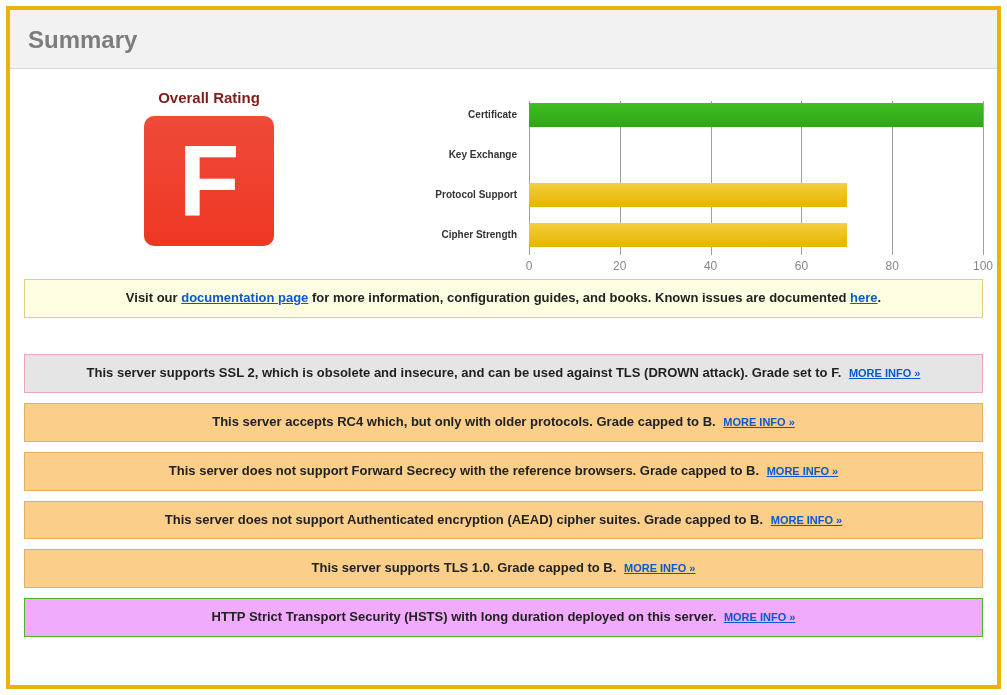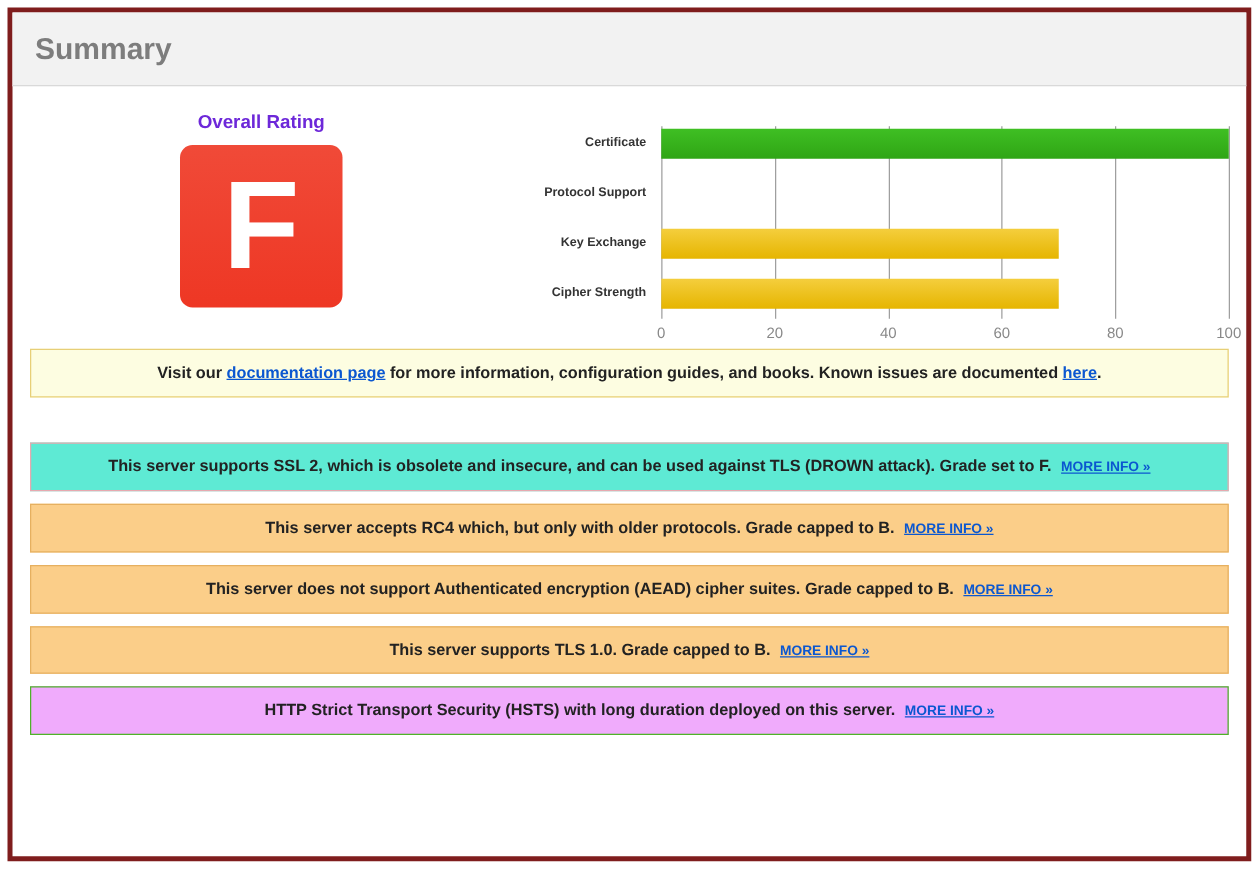--- a/index.html
+++ b/index.html
@@ -4,21 +4,21 @@
 <style>
   * { box-sizing: border-box; }
   body {
     margin: 0;
     padding: 6px;
     font-family: Arial, Helvetica, sans-serif;
     background: #fff;
     color: #333;
   }
   .panel {
-    border: 4px solid #7f1d1d;
+    border: 4px solid #eab308;
     background: #fff;
     width: 995px;
     height: 683px;
   }
   .panel-header {
     background: #f2f2f2;
     border-bottom: 1px solid #d9d9d9;
     padding: 16px 18px 14px 18px;
   }
   .panel-title {
@@ -34,21 +34,21 @@
     display: flex;
     flex-direction: row;
     align-items: flex-start;
     margin-bottom: 24px;
   }
   .rating-col {
     width: 370px;
     text-align: center;
   }
   .rating-label {
-    color: #6d28d9;
+    color: #7f1d1d;
     font-size: 15px;
     font-weight: bold;
     margin-bottom: 10px;
   }
   .grade-badge {
     display: inline-block;
     width: 130px;
     height: 130px;
     border-radius: 10px;
     background: linear-gradient(to bottom, #f04a38, #ee3724);
@@ -130,21 +130,21 @@
     padding: 10px 8px;
     text-align: center;
     font-size: 13px;
     font-weight: bold;
     color: #222;
     margin-bottom: 10px;
     border: 1px solid;
     line-height: 1.3;
   }
   .banner.cream  { background: #fdfde1; border-color: #e7cf77; }
-  .banner.pink   { background: #5eead4; border-color: #e7a9af; margin-top: 36px; }
+  .banner.pink   { background: #e5e5e5; border-color: #e7a9af; margin-top: 36px; }
   .banner.orange { background: #fbce89; border-color: #e6b060; }
   .banner.green  { background: #f0abfc; border-color: #4fb328; }
   .banner a, .more-info {
     color: #0b57d0;
     text-decoration: underline;
     cursor: pointer;
   }
   .more-info {
     font-size: 11px;
     font-weight: bold;
@@ -163,22 +163,22 @@
     <div class="top">
       <div class="rating-col">
         <div class="rating-label">Overall Rating</div>
         <div class="grade-badge">F</div>
       </div>
 
       <div class="chart-col">
         <div class="chart-wrap">
           <div class="chart-labels" id="chart-labels">
               <div class="chart-label">Certificate</div>
+              <div class="chart-label">Key Exchange</div>
               <div class="chart-label">Protocol Support</div>
-              <div class="chart-label">Key Exchange</div>
               <div class="chart-label">Cipher Strength</div>
             </div>
           <div class="chart-plot">
             <div class="chart-grid" id="chart-grid">
                 <div class="gridline" style="left: 0%;"></div>
                 <div class="gridline" style="left: 20%;"></div>
                 <div class="gridline" style="left: 40%;"></div>
                 <div class="gridline" style="left: 60%;"></div>
                 <div class="gridline" style="left: 80%;"></div>
                 <div class="gridline" style="left: 100%;"></div>
@@ -210,20 +210,21 @@
       </div>
     </div>
 
     <div class="banners">
       <div class="banner cream">
         <span>Visit our </span><a>documentation page</a><span> for more information, configuration guides, and books. Known issues are documented </span><a>here</a><span>.</span>
       </div>
       <div id="issue-banners">
           <div class="banner pink"><span>This server supports SSL 2, which is obsolete and insecure, and can be used against TLS (DROWN attack). Grade set to F. </span><a class="more-info">MORE INFO »</a></div>
           <div class="banner orange"><span>This server accepts RC4 which, but only with older protocols. Grade capped to B. </span><a class="more-info">MORE INFO »</a></div>
+          <div class="banner orange"><span>This server does not support Forward Secrecy with the reference browsers. Grade capped to B. </span><a class="more-info">MORE INFO »</a></div>
           <div class="banner orange"><span>This server does not support Authenticated encryption (AEAD) cipher suites. Grade capped to B. </span><a class="more-info">MORE INFO »</a></div>
           <div class="banner orange"><span>This server supports TLS 1.0. Grade capped to B. </span><a class="more-info">MORE INFO »</a></div>
           <div class="banner green"><span>HTTP Strict Transport Security (HSTS) with long duration deployed on this server. </span><a class="more-info">MORE INFO »</a></div>
         </div>
     </div>
 
   </div>
 </div>
 
 </body></html>

